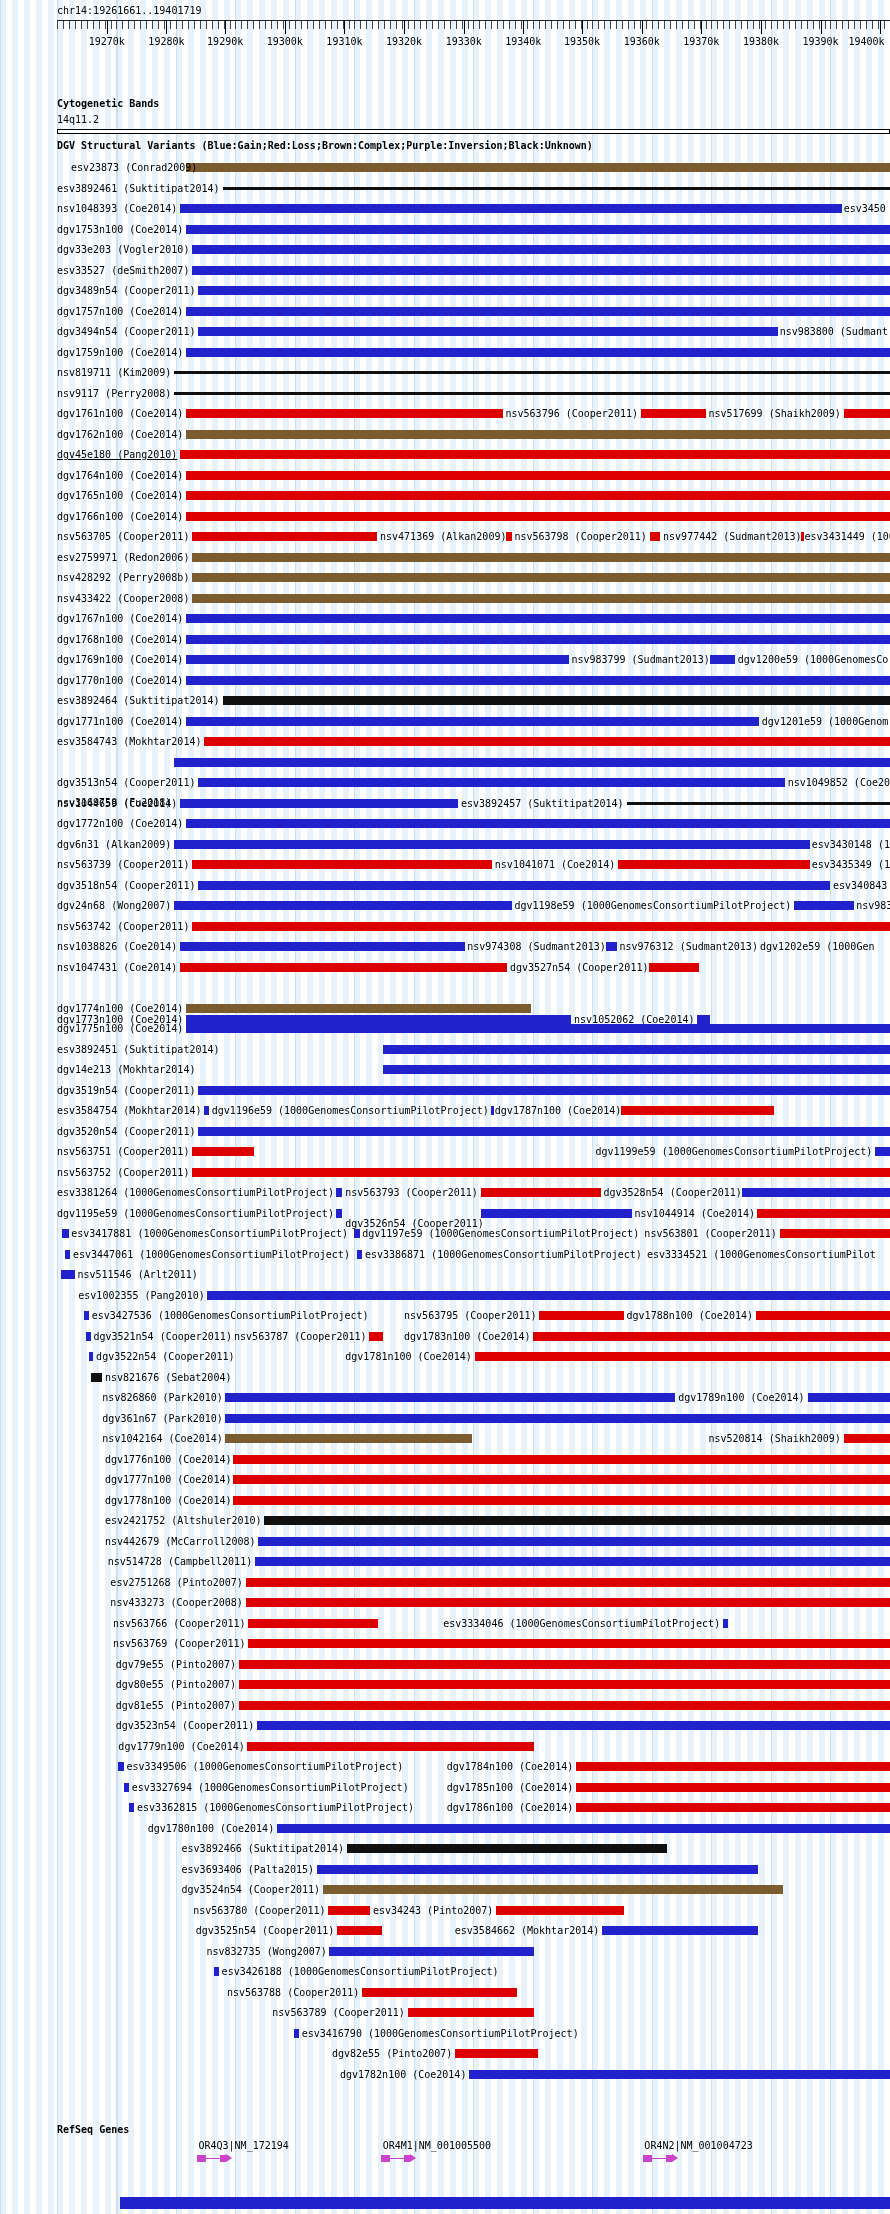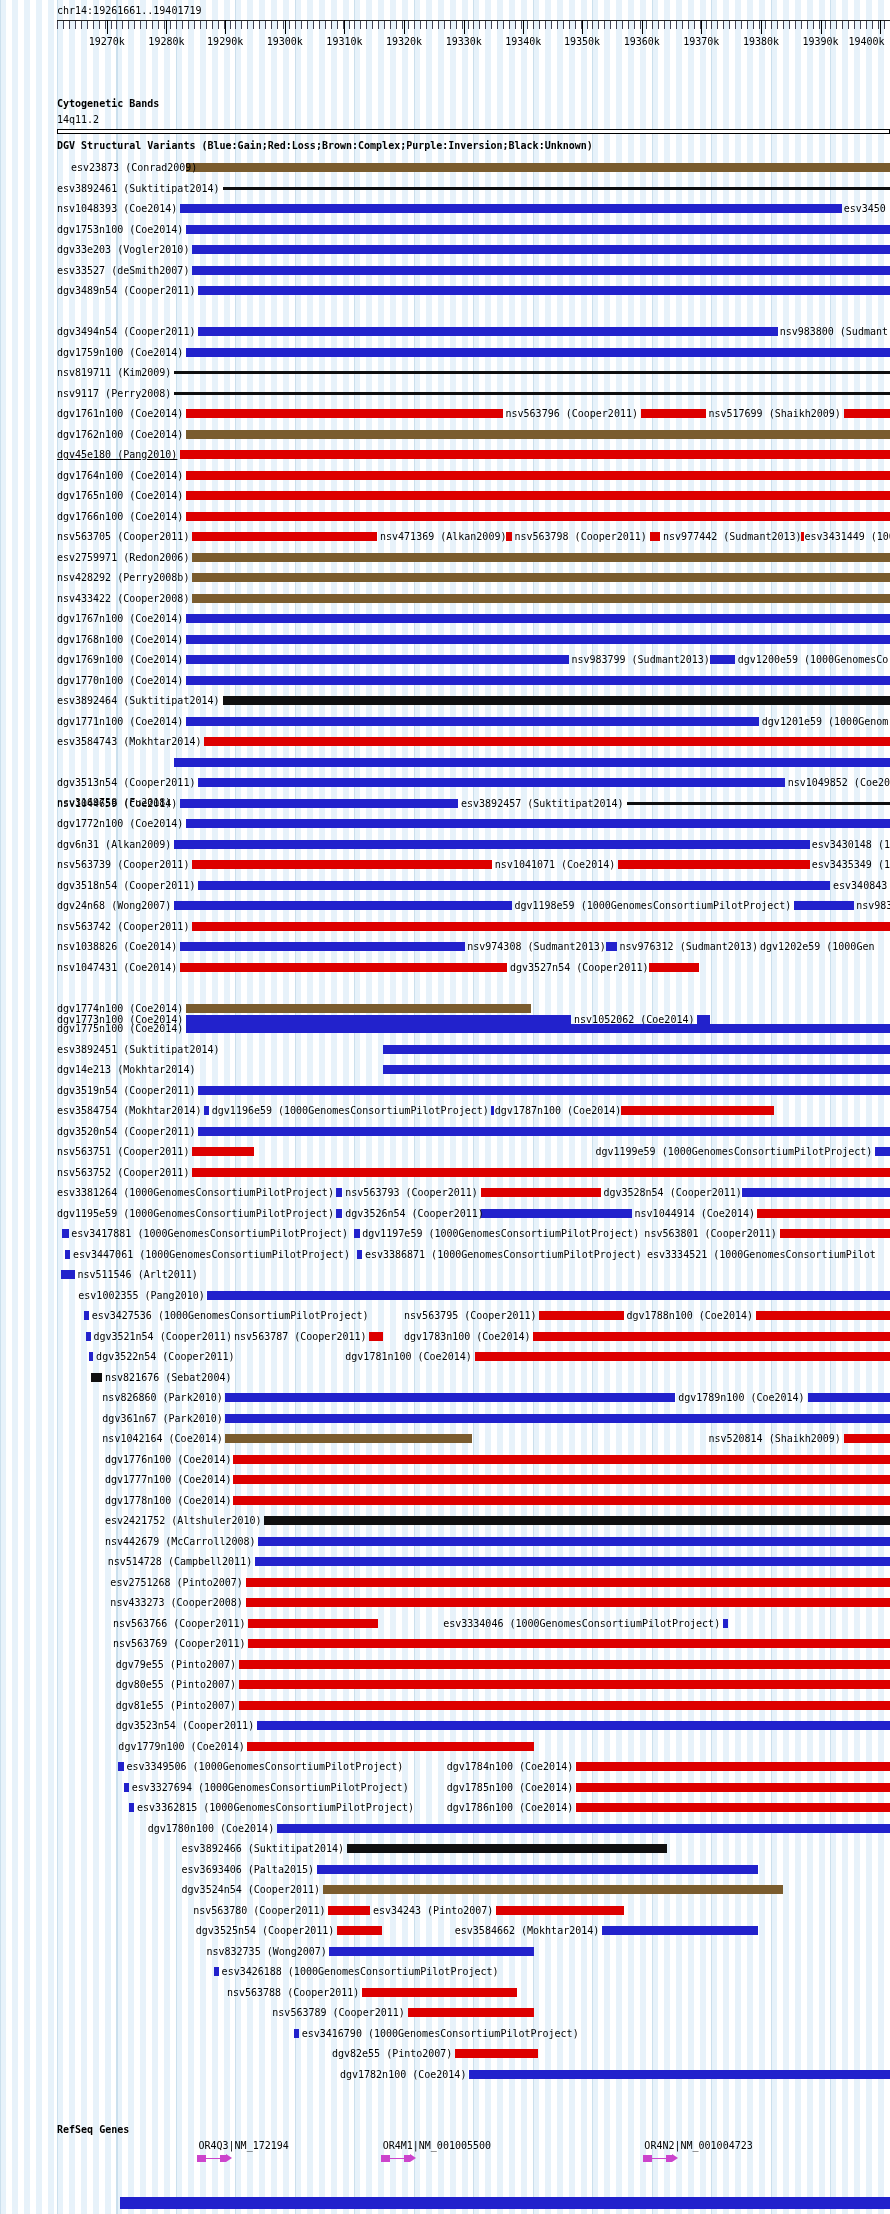--- a/index.html
+++ b/index.html
@@ -102,20 +102,24 @@
       <span class="vlabel" style="left: 6.4%;">dgv33e203 (Vogler2010)</span>
     </div>
     <div class="vrow" style="top: 102.5px;">
       <div class="vbar" style="left: 21.6%; width: 78.4%; background: rgb(34, 34, 204);"></div>
       <span class="vlabel" style="left: 6.4%;">esv33527 (deSmith2007)</span>
     </div>
     <div class="vrow" style="top: 123px;">
       <div class="vbar" style="left: 22.3%; width: 77.7%; background: rgb(34, 34, 204);"></div>
       <span class="vlabel" style="left: 6.4%;">dgv3489n54 (Cooper2011)</span>
     </div>
+    <div class="vrow" style="top: 143.5px;">
+      <div class="vbar" style="left: 20.9%; width: 79.1%; background: rgb(34, 34, 204);"></div>
+      <span class="vlabel" style="left: 6.4%;">dgv1757n100 (Coe2014)</span>
+    </div>
     <div class="vrow" style="top: 164px;">
       <div class="vbar" style="left: 22.3%; width: 65.1%; background: rgb(34, 34, 204);"></div>
       <span class="vlabel" style="left: 6.4%;">dgv3494n54 (Cooper2011)</span>
       <span class="vlabel" style="left: 87.6%;">nsv983800 (Sudmant</span>
     </div>
     <div class="vrow" style="top: 184.5px;">
       <div class="vbar" style="left: 20.9%; width: 79.1%; background: rgb(34, 34, 204);"></div>
       <span class="vlabel" style="left: 6.4%;">dgv1759n100 (Coe2014)</span>
     </div>
     <div class="vrow" style="top: 205px;">
@@ -323,21 +327,21 @@
       <span class="vlabel" style="left: 6.4%;">esv3381264 (1000GenomesConsortiumPilotProject)</span>
       <div class="vbar" style="left: 54%; width: 13.5%; background: rgb(221, 0, 0);"></div>
       <span class="vlabel" style="left: 38.8%;">nsv563793 (Cooper2011)</span>
       <div class="vbar" style="left: 83.4%; width: 16.6%; background: rgb(34, 34, 204);"></div>
       <span class="vlabel" style="left: 67.8%;">dgv3528n54 (Cooper2011)</span>
     </div>
     <div class="vrow" style="top: 1045.5px;">
       <div class="vbar" style="left: 37.8%; width: 0.6%; background: rgb(34, 34, 204);"></div>
       <span class="vlabel" style="left: 6.4%;">dgv1195e59 (1000GenomesConsortiumPilotProject)</span>
       <div class="vbar" style="left: 54%; width: 17%; background: rgb(34, 34, 204);"></div>
-      <span class="vlabel" style="left: 38.8%;">dgv3526n54 (Cooper2011)</span>
+      <span class="vlabel" style="left: 38.8%; margin-top: 10px;">dgv3526n54 (Cooper2011)</span>
       <div class="vbar" style="left: 85.1%; width: 14.9%; background: rgb(221, 0, 0);"></div>
       <span class="vlabel" style="left: 71.3%;">nsv1044914 (Coe2014)</span>
     </div>
     <div class="vrow" style="top: 1066px;">
       <div class="vbar" style="left: 7%; width: 0.7%; background: rgb(34, 34, 204);"></div>
       <span class="vlabel" style="left: 8%;">esv3417881 (1000GenomesConsortiumPilotProject)</span>
       <div class="vbar" style="left: 39.8%; width: 0.6%; background: rgb(34, 34, 204);"></div>
       <span class="vlabel" style="left: 40.7%;">dgv1197e59 (1000GenomesConsortiumPilotProject)</span>
       <div class="vbar" style="left: 87.6%; width: 12.4%; background: rgb(221, 0, 0);"></div>
       <span class="vlabel" style="left: 72.4%;">nsv563801 (Cooper2011)</span>

